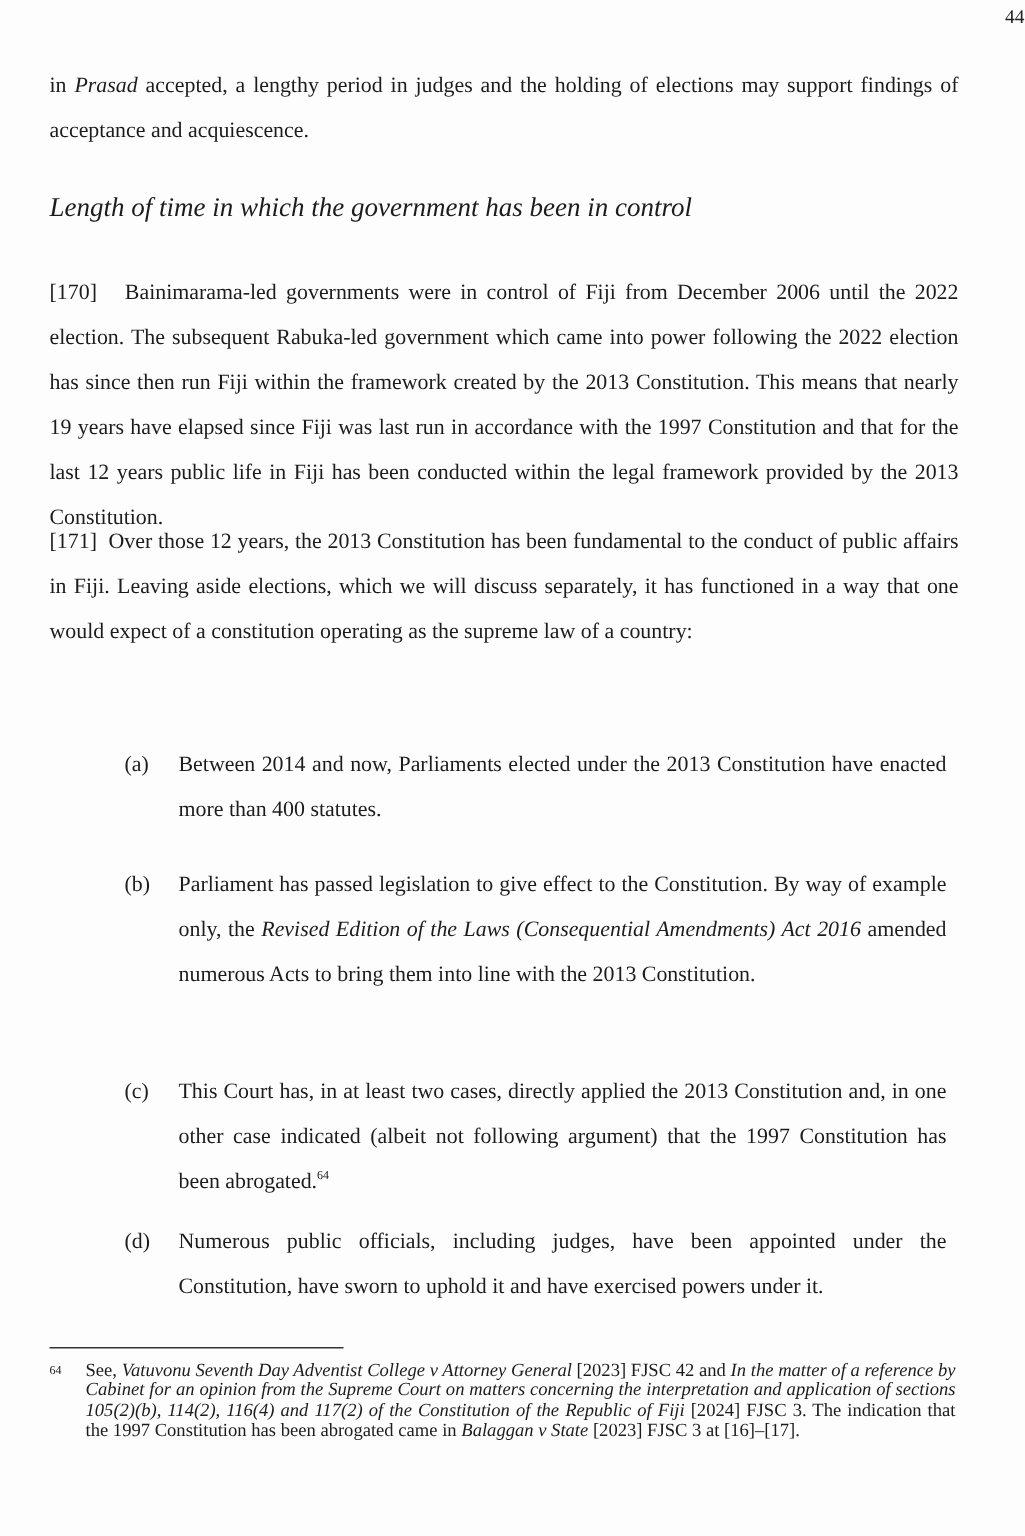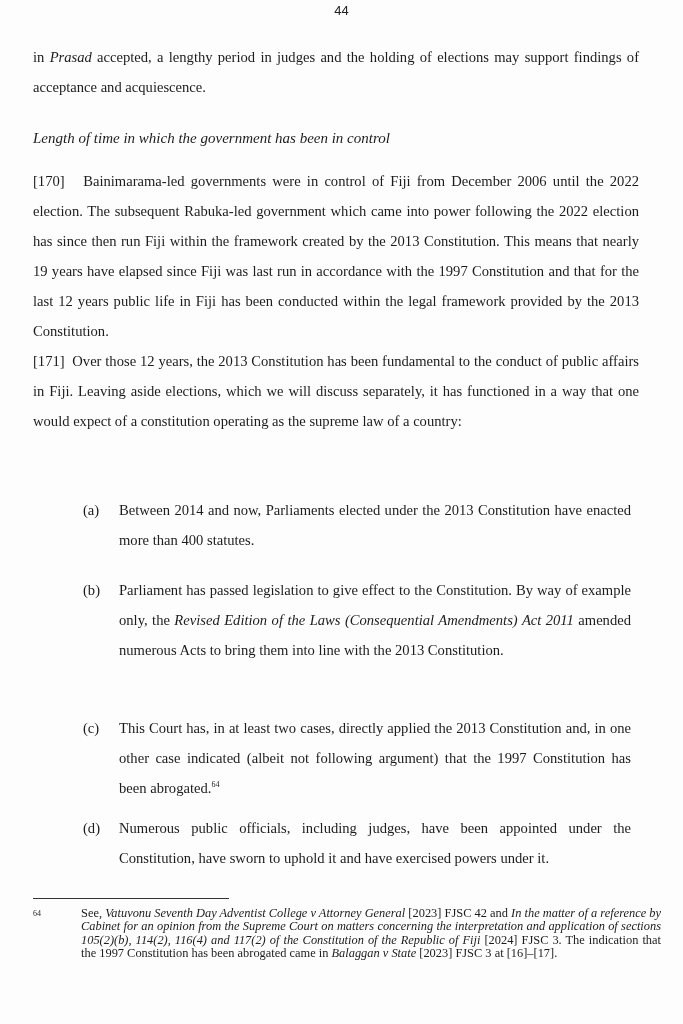--- a/index.html
+++ b/index.html
@@ -2,65 +2,65 @@
 <html><head>
 <meta charset="utf-8">
 <style>
   html, body { margin: 0; padding: 0; background: #fdfdfd; }
   body {
     width: 683px; height: 1024px; overflow: hidden; position: relative;
     font-family: "Liberation Serif", "DejaVu Serif", serif;
     color: #1c1c1c;
   }
   .page-number {
-    position: absolute; top: 3px; left: 0; width: 683px; text-align: center;
-    font-size: 13px; font-family: Liberation Sans, sans-serif; color: #222;
+    position: absolute; top: 3px; left: 0; width: 683px; text-align: right;
+    font-size: 13px; font-family: Liberation Serif, serif; color: #222;
   }
   .body-text { position: absolute; left: 33px; width: 606px; font-size: 14.6px; }
   .para { line-height: 30px; text-align: justify; margin: 0; }
-  .heading { font-style: italic; font-size: 15px; line-height: 20px; margin: 0; }
+  .heading { font-style: italic; font-size: 18px; line-height: 20px; margin: 0; }
   .list-item { position: absolute; left: 83px; width: 560px; font-size: 14.6px; }
   .list-label { position: absolute; left: 0; top: 0; }
   .list-text { position: absolute; left: 36px; width: 512px; line-height: 30px; text-align: justify; }
   sup { font-size: 8px; vertical-align: 6px; line-height: 0; }
   .footnote-rule { position: absolute; left: 33px; top: 898px; width: 196px; border-top: 1px solid #333; }
   .footnote { position: absolute; left: 33px; top: 907px; width: 612px; font-size: 12.4px; line-height: 13.4px; }
   .footnote-num { position: absolute; left: 0; top: 0; font-size: 8px; }
-  .footnote-text { position: absolute; left: 48px; width: 580px; text-align: justify; }
+  .footnote-text { position: absolute; left: 24px; width: 580px; text-align: justify; }
   i { }
 </style>
 </head>
 <body>
 
 <div class="page-number">44</div>
 
 <div class="body-text" style="top:42px;">
   <p class="para"><span>in </span><i>Prasad</i><span> accepted, a lengthy period in judges and the holding of elections may support findings of acceptance and acquiescence.</span></p>
 </div>
 
 <div class="body-text" style="top:128px;">
   <p class="heading">Length of time in which the government has been in control</p>
 </div>
 
-<div class="body-text" style="top:166px;">
+<div class="body-text" style="top:180px;">
   <p class="para"><span>[170]</span>&nbsp;&nbsp; <span>Bainimarama-led governments were in control of Fiji from December 2006 until the 2022 election. The subsequent Rabuka-led government which came into power following the 2022 election has since then run Fiji within the framework created by the 2013 Constitution. This means that nearly 19 years have elapsed since Fiji was last run in accordance with the 1997 Constitution and that for the last 12 years public life in Fiji has been conducted within the legal framework provided by the 2013 Constitution.</span></p>
 </div>
 
 <div class="body-text" style="top:346px;">
   <p class="para"><span>[171]</span>&nbsp; <span>Over those 12 years, the 2013 Constitution has been fundamental to the conduct of public affairs in Fiji.  Leaving aside elections, which we will discuss separately, it has functioned in a way that one would expect of a constitution operating as the supreme law of a country:</span></p>
 </div>
 
 <div class="list-item" style="top:495px;">
   <span class="list-label" style="line-height:30px;">(a)</span>
   <div class="list-text">Between 2014 and now, Parliaments elected under the 2013 Constitution have enacted more than 400 statutes.</div>
 </div>
 
 <div class="list-item" style="top:575px;">
   <span class="list-label" style="line-height:30px;">(b)</span>
-  <div class="list-text"><span>Parliament has passed legislation to give effect to the Constitution.  By way of example only, the </span><i>Revised Edition of the Laws (Consequential Amendments) Act 2011</i><span> amended numerous Acts to bring them into line with the 2013 Constitution.</span></div>
+  <div class="list-text"><span>Parliament has passed legislation to give effect to the Constitution.  By way of example only, the </span><i>Revised Edition of the Laws (Consequential Amendments) Act 2016</i><span> amended numerous Acts to bring them into line with the 2013 Constitution.</span></div>
 </div>
 
 <div class="list-item" style="top:713px;">
   <span class="list-label" style="line-height:30px;">(c)</span>
   <div class="list-text"><span>This Court has, in at least two cases, directly applied the 2013 Constitution and, in one other case indicated (albeit not following argument) that the 1997 Constitution has been abrogated.</span><sup>64</sup></div>
 </div>
 
 <div class="list-item" style="top:813px;">
   <span class="list-label" style="line-height:30px;">(d)</span>
   <div class="list-text">Numerous public officials, including judges, have been appointed under the Constitution, have sworn to uphold it and have exercised powers under it.</div>

